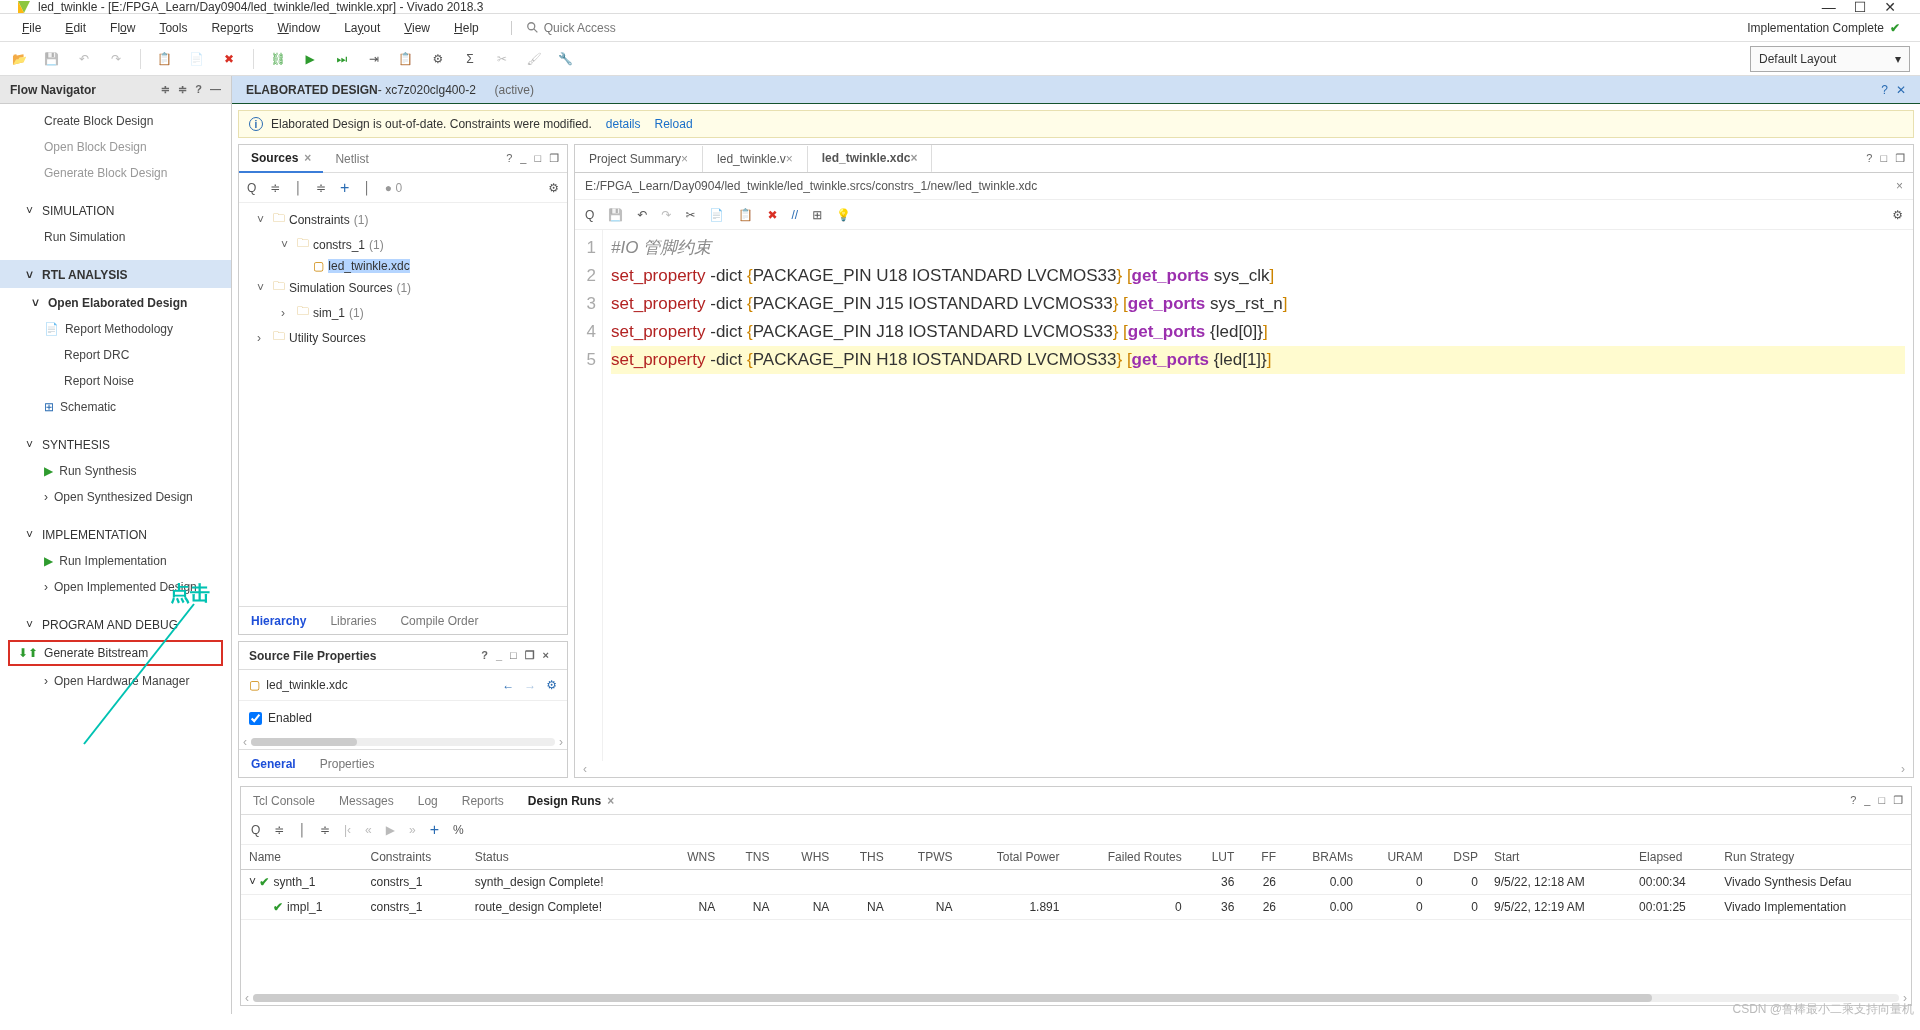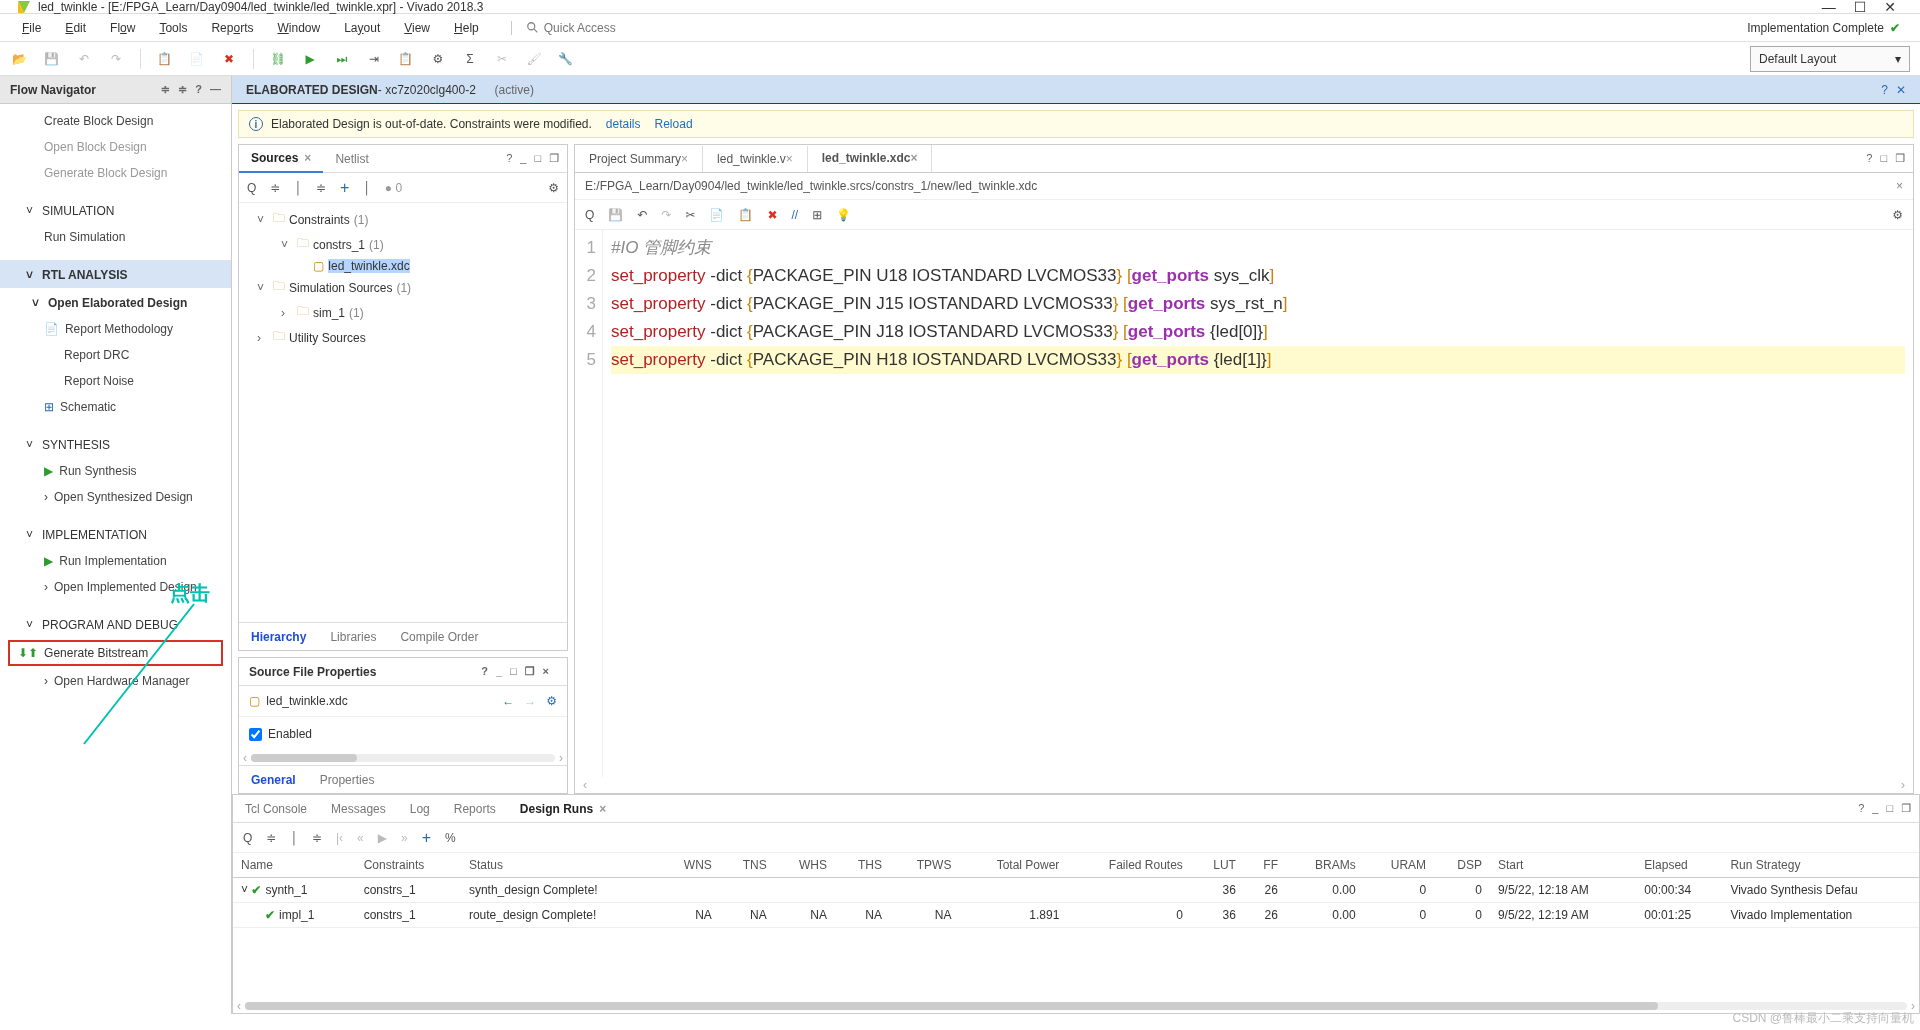--- a/index.html
+++ b/index.html
@@ -80,35 +80,35 @@
 .gutter { width: 28px; text-align: right; color: #aaa; padding: 4px 6px 4px 0; user-select: none; background:#fff; border-right:1px solid #f0f0f0;}
 .code { flex: 1; padding: 4px 8px; white-space: pre; }
 .code .cm { color: #8a8a8a; font-style: italic; }
 .code .kw { color: #b22222; }
 .code .fn { color: #9b2fae; font-weight: bold; }
 .code .br { color: #cc8400; }
 .code .last{ background:#fffbcf; display:inline-block; width:100%;}
 .ed-scroll{ height:16px; display:flex; align-items:center; padding:0 8px;}
 .ed-scroll .arr{ color:#aaa;}
 .ed-scroll .bar{ flex:1;}
-.bottom { border: 1px solid #ccc; margin: 0; display: flex; flex-direction: column; height: 220px; }
+.bottom { border: 1px solid #ccc; margin: 8px; display: flex; flex-direction: column; height: 220px; }
 .btabs { height: 28px; display: flex; align-items: center; border-bottom: 1px solid #ddd; }
 .btb { padding: 6px 12px; color: #777; }
 .btb.on { font-weight: bold; color: #222; }
 .btb .x{ margin-left:6px; color:#999;}
 .run-tb { height: 30px; display: flex; align-items: center; padding: 0 10px; gap: 14px; color: #555; border-bottom: 1px solid #eee; }
 .dr-table { flex: 1; overflow: auto; }
 table { border-collapse: collapse; width: 100%; font-size: 12px; }
 th, td { border-bottom: 1px solid #eee; padding: 5px 8px; text-align: left; white-space: nowrap; }
 th { color: #555; font-weight: normal; border-bottom: 1px solid #ccc; }
 td.r, th.r { text-align: right; }
 .ok { color: #2e9b2e; font-weight:bold; margin-right:4px;}
 .annot { position: absolute; left: 170px; top: 580px; color: #00c2b2; font-size: 20px; font-weight: bold; pointer-events:none;}
 .annot-line { position: absolute; left: 84px; top: 604px; width: 110px; height: 140px; pointer-events:none;}
-.watermark{ position:absolute; right:6px; bottom:3px; font-size:12px; color:#bbb;}
+.watermark{ position:absolute; right:6px; bottom:12px; font-size:12px; color:#bbb;}
 svg{ overflow:visible;}
 </style>
 </head>
 <body>
 
 <div class="title-bar">
   <svg class="icon-v" viewBox="0 0 16 16">
       <polygon points="2,2 14,2 8,14" fill="#8dc63f"></polygon>
       <polygon points="2,2 8,14 2,14" fill="#fdb913"></polygon>
     </svg>

